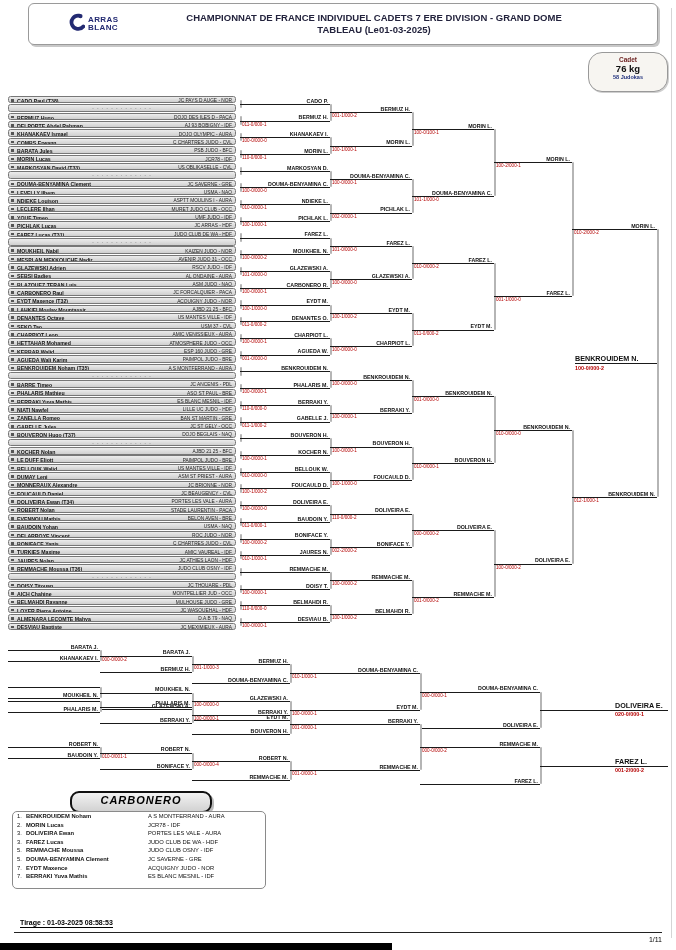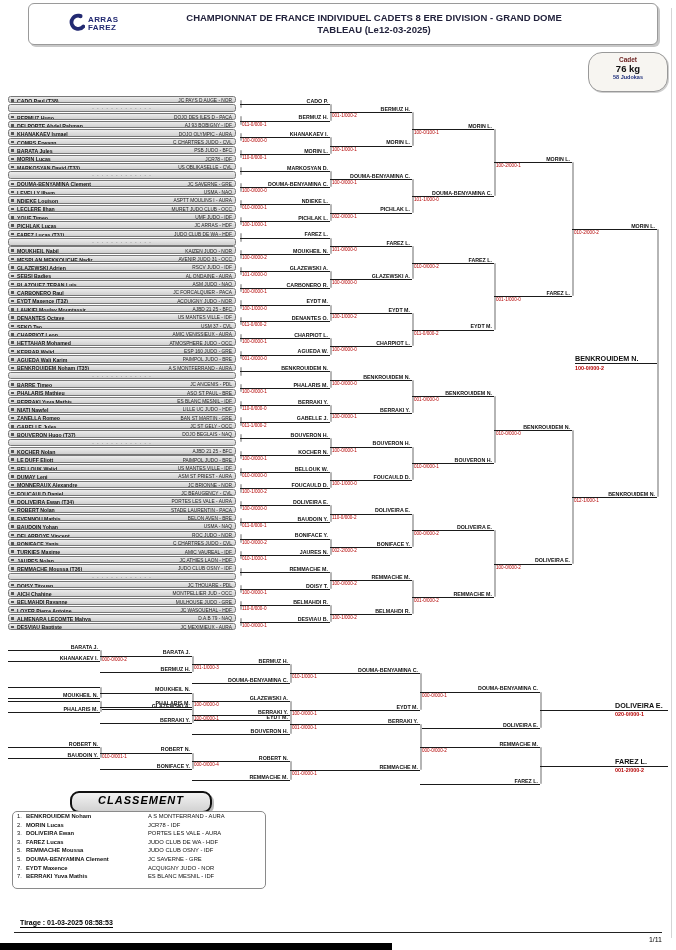--- a/index.html
+++ b/index.html
@@ -62,26 +62,26 @@
   <div id="header-box">
     <div id="logo">
       <span>
         <svg width="20" height="22" viewBox="0 0 24 26">
           <path d="M17 3 a8 8 0 1 0 5 13" fill="none" stroke="#232a72" stroke-width="4.5" stroke-linecap="round"></path>
           <circle cx="18.5" cy="3.5" r="2.6" fill="#232a72"></circle>
         </svg>
       </span>
       <span>
         <div class="logo-text">ARRAS</div>
-        <div class="logo-text">FAREZ</div>
+        <div class="logo-text">BLANC</div>
       </span>
     </div>
     <div id="title">
-      <div>CHAMPIONNAT DE FRANCE INDIVIDUEL CADETS 8 ERE DIVISION - GRAND DOME</div>
-      <div>TABLEAU (Le12-03-2025)</div>
+      <div>CHAMPIONNAT DE FRANCE INDIVIDUEL CADETS 7 ERE DIVISION - GRAND DOME</div>
+      <div>TABLEAU (Le01-03-2025)</div>
     </div>
   </div>
 
   <div id="badge">
     <div class="cat">Cadet</div>
     <div class="wgt">76 kg</div>
     <div class="cnt">58 Judokas</div>
   </div>
 
   <div id="bracket">
@@ -732,21 +732,21 @@
       <div class="wname" style="left: 420px; top: 740.8px; width: 118px;">REMMACHE M.</div>
       <div class="score" style="left: 422px; top: 748px;">000-0/000-2</div>
       <div class="hline" style="left: 420px; top: 784px; width: 120px;"></div>
       <div class="wname" style="left: 420px; top: 777.8px; width: 118px;">FAREZ L.</div>
       <div class="vline" style="left: 540px; top: 747px; height: 37px;"></div>
       <div class="hline" style="left: 540px; top: 765.5px; width: 128px;"></div>
       <div class="champ" style="left: 615px; top: 756.5px;">FAREZ L.</div>
       <div class="champ-score" style="left: 615px; top: 767px;">001-2/000-2</div>
     </div>
 
-  <div id="classement-title">CLASSEMENT</div>
+  <div id="classement-title">CARBONERO</div>
   <div id="classement-box">
       <div class="cl-row">
         <div class="cl-rank">1.</div>
         <div class="cl-name">BENKROUIDEM Noham</div>
         <div class="cl-club">A S MONTFERRAND - AURA</div>
       </div>
       <div class="cl-row">
         <div class="cl-rank">2.</div>
         <div class="cl-name">MORIN Lucas</div>
         <div class="cl-club">JCR78 - IDF</div>

